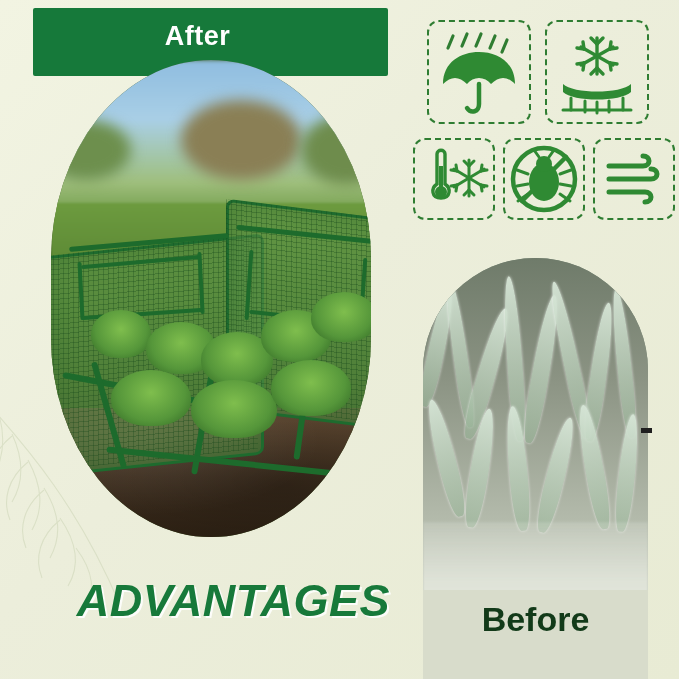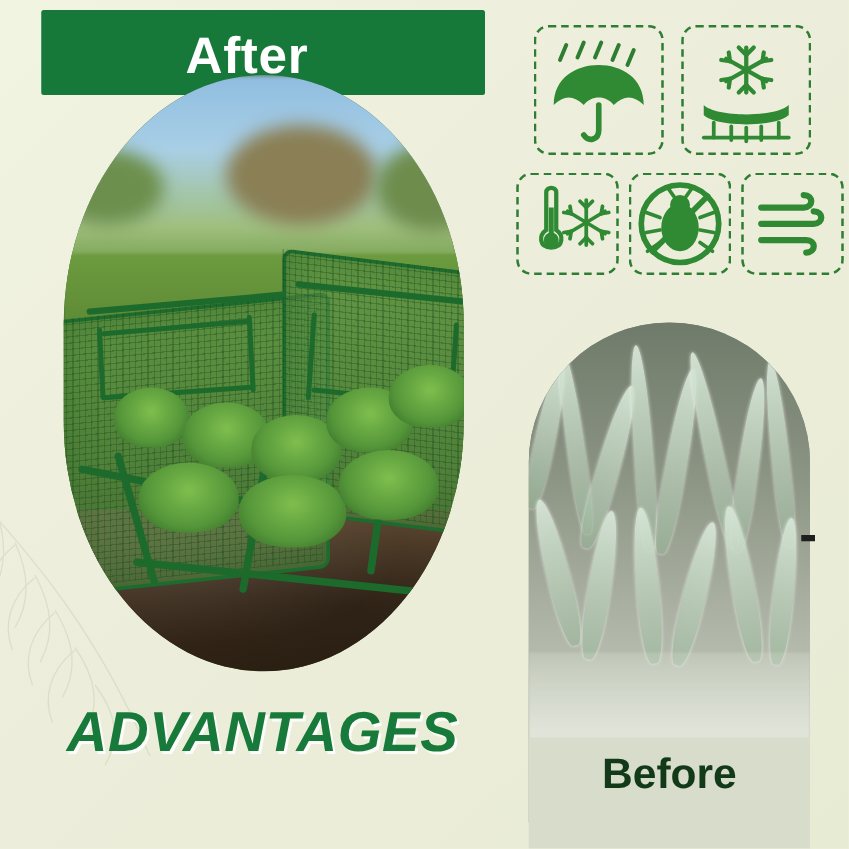--- a/index.html
+++ b/index.html
@@ -49,21 +49,21 @@
     background: #16793a;
     border-radius: 2px;
   }
   .after-banner .after-text {
     position: absolute;
     left: 0;
     top: 13px;
     width: 329px;
     text-align: center;
     color: #ffffff;
-    font-size: 41px;
+    font-size: 27px;
     font-weight: bold;
     letter-spacing: 0.5px;
   }
   .after-photo {
     position: absolute;
     left: 18px;
     top: 52px;
     width: 320px;
     height: 477px;
     border-radius: 160px 160px 160px 160px / 200px 200px 200px 200px;
@@ -115,23 +115,23 @@
     position: absolute;
     background: radial-gradient(ellipse at 50% 40%, #7fbe4d 0%, #55963a 60%, #2f6523 100%);
     border-radius: 50% 50% 45% 45%;
     filter: blur(0.4px);
   }
 
   
   .advantages {
     position: absolute;
     left: 30px;
-    top: 560px;
+    top: 575px;
     width: 360px;
-    text-align: center;
+    text-align: right;
     color: #17793a;
     font-size: 45px;
     font-weight: bold;
     font-style: italic;
     letter-spacing: 0.5px;
     text-shadow: 2px 2px 0 rgba(255,255,255,0.85);
   }
 
   
   .icon-grid {

